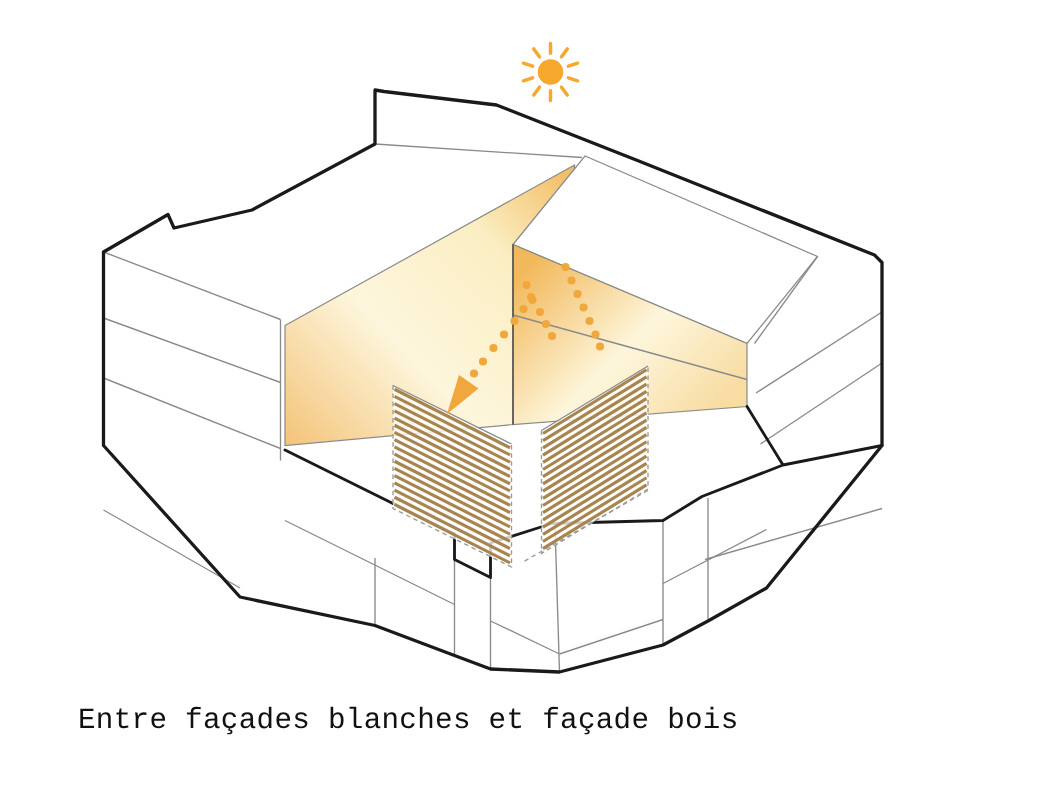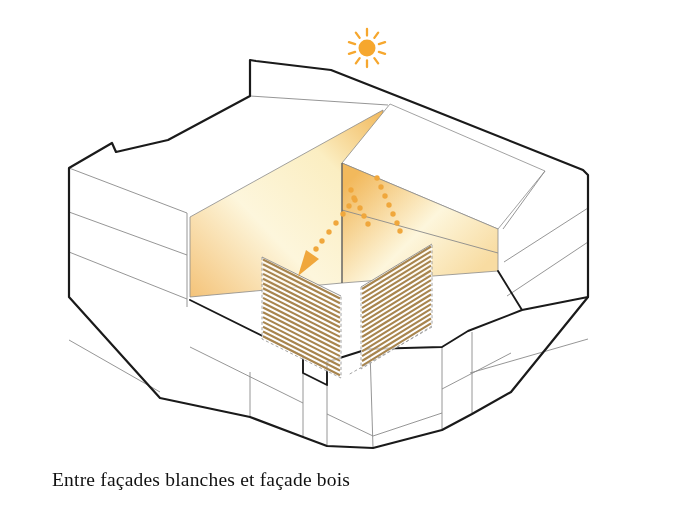--- a/index.html
+++ b/index.html
@@ -1,18 +1,18 @@
 <!DOCTYPE html>
 <html style="--c-bg: #ffffff; --c-text: #111111; --c-outline: #1a1a1a; --c-thin: #8a8a8a; --c-dash: #9a9a9a; --c-sun: #f6a72e; --c-dots: #f0a73c; --c-wood: #a8854e; --c-facade-warm: #f4c379; --c-facade-gold: #f2b95c; --c-facade-pale: #fdf6dc;"><head>
 <meta charset="utf-8">
 <style>
   html,body{margin:0;padding:0;background:#fff;}
   .stage{
     position:relative;width:700px;height:525px;background:var(--c-bg,#fff);
-    overflow:hidden;font-family:Liberation Serif, serif;
+    overflow:hidden;font-family:Liberation Mono, monospace;
   }
   svg{position:absolute;left:0;top:0;}
   .caption{
     position:absolute;left:52px;top:469px;
     font-size:19.5px;color:var(--c-text,#111);letter-spacing:.2px;
   }
   .thick{fill:none;stroke:var(--c-outline,#1a1a1a);stroke-width:2.2;stroke-linejoin:round;stroke-linecap:round;}
   .thin{fill:none;stroke:var(--c-thin,#8a8a8a);stroke-width:0.9;stroke-linejoin:round;}
   .thin-dark{fill:none;stroke:#555;stroke-width:1.1;}
   .dashed{fill:none;stroke:var(--c-dash,#9a9a9a);stroke-width:0.9;stroke-dasharray:3 2.4;}

